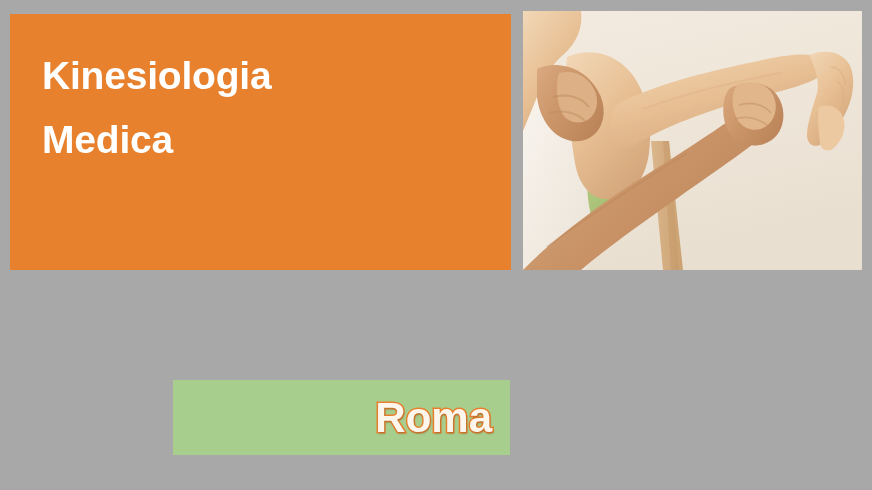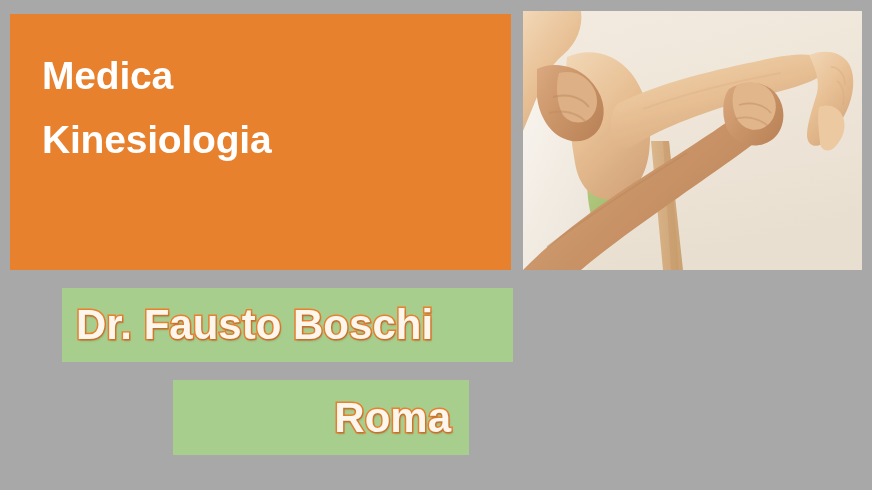--- a/index.html
+++ b/index.html
@@ -62,21 +62,21 @@
     display: flex;
     align-items: center;
     justify-content: flex-start;
     box-sizing: border-box;
     padding: 0 0 0 14px;
   }
   .city-bar {
     position: absolute;
     left: 173px;
     top: 380px;
-    width: 296px;
+    width: 337px;
     height: 75px;
     background: #a8ce8e;
     display: flex;
     align-items: center;
     justify-content: flex-end;
     box-sizing: border-box;
     padding: 0 18px 0 0;
   }
   .outlined-text {
     font-family: "Liberation Sans", sans-serif;
@@ -89,22 +89,22 @@
     paint-order: stroke fill;
     text-shadow: 1px 2px 2px rgba(120,80,40,0.35);
   }
 </style>
 </head>
 <body>
 
 <div id="slide">
 
   <div class="title-panel">
+    <div class="title-line">Kinesiologia</div>
     <div class="title-line">Medica</div>
-    <div class="title-line">Kinesiologia</div>
   </div>
 
   <div class="photo">
     <svg class="photo-inner" viewBox="0 0 339 259" preserveAspectRatio="none">
       <defs>
         <linearGradient id="bgWall" x1="0" y1="0" x2="0.3" y2="1">
           <stop offset="0%" stop-color="#f4ece1"></stop>
           <stop offset="55%" stop-color="#efe6d9"></stop>
           <stop offset="100%" stop-color="#e9dfd0"></stop>
         </linearGradient>
@@ -165,21 +165,18 @@
 
       <path d="M206 78 C222 68 244 70 254 84 C264 98 262 118 250 128 C238 138 218 136 208 124 C198 112 198 88 206 78 Z" fill="url(#skinDark)"></path>
       <path d="M214 74 C228 68 244 72 250 84 C256 96 252 110 242 116 C232 122 220 118 214 108 C208 96 208 82 214 74 Z" fill="#e0b183"></path>
       <path d="M216 94 C228 90 242 94 248 102" stroke="#bb8352" stroke-width="1.8" fill="none" opacity="0.5"></path>
       <path d="M212 108 C224 104 238 108 246 116" stroke="#bb8352" stroke-width="1.8" fill="none" opacity="0.45"></path>
 
       <rect x="0" y="0" width="339" height="259" fill="#f0e6d8" opacity="0.10"></rect>
     </svg>
   </div>
 
-  <div class="name-bar">
-    <span class="outlined-text">Dr. Fausto Boschi</span>
-  </div>
 
   <div class="city-bar">
     <span class="outlined-text">Roma</span>
   </div>
 
 </div>
 
 </body></html>

